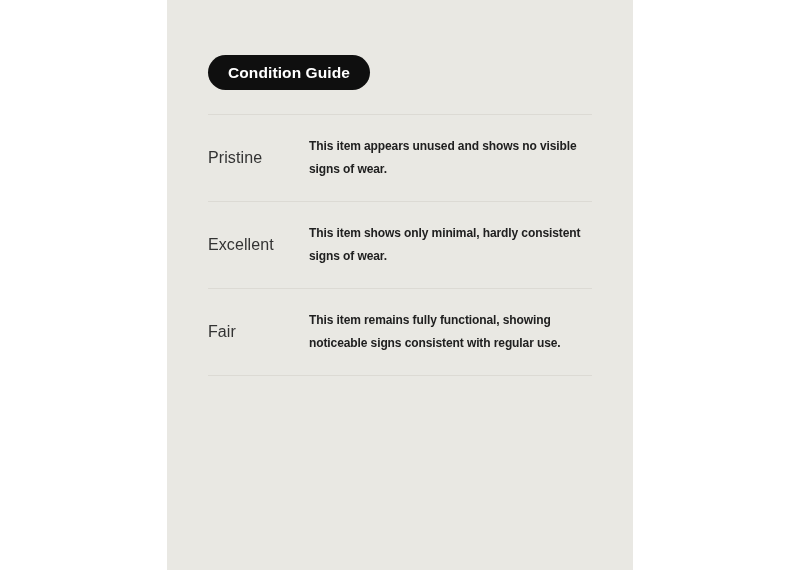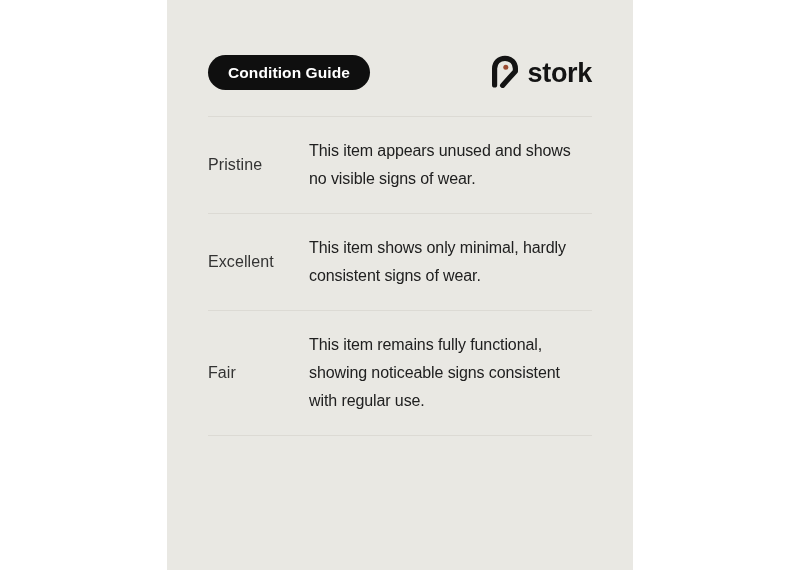--- a/index.html
+++ b/index.html
@@ -14,20 +14,21 @@
     left: 167px; top: 0;
     width: 466px; height: 570px;
     background: var(--card-bg, #e9e8e3);
   }
   .card-inner { padding: 0 41px; }
 
   
   .header {
     padding-top: 55px;
     display: flex;
+    align-items: center;
     justify-content: space-between;
   }
   .badge {
     display: inline-flex;
     align-items: center;
     height: 35px;
     padding: 0 20px;
     background: var(--badge-bg, #0f0f0f);
     color: var(--badge-text, #ffffff);
     border-radius: 18px;
@@ -62,44 +63,36 @@
     border-bottom: 1px solid var(--divider, #dcdad4);
   }
   .cond-label {
     flex: 0 0 101px;
     font-size: 16px;
     color: var(--label-text, #333333);
     letter-spacing: 0.1px;
   }
   .cond-desc {
     flex: 1;
-    font-size: 16px;
-    line-height: 28px;
+    font-size: 12px;
+    line-height: 23px;
     color: var(--desc-text, #202020);
     letter-spacing: -0.1px;
+    font-weight: bold;
   }
 </style>
 </head>
 <body>
 
 <div class="card">
   <div class="card-inner">
 
     <div class="header">
       <span class="badge">Condition Guide</span>
 
-      <div class="brand">
-        <span>
-          <svg width="30" height="33" viewBox="0 0 30 33" aria-hidden="true">
-            <path d="M4.6 30 V13.5 C4.6 7.4 9.1 3.3 15 3.3 C20.9 3.3 25.4 7.4 25.4 13.5 V16.2 L12.6 30.4" fill="none" stroke="#141414" stroke-width="5.2" stroke-linecap="round" stroke-linejoin="round"></path>
-            <circle class="brand-dot" cx="15.8" cy="12.2" r="2.5" fill="#9a4a30"></circle>
-          </svg>
-        </span>
-        <span class="brand-name">stork</span>
-      </div>
     </div>
 
     <div class="cond-table">
 
       <div class="cond-row">
         <div class="cond-label">Pristine</div>
         <div class="cond-desc">This item appears unused and shows no visible signs of wear.</div>
       </div>
 
       <div class="cond-row">

